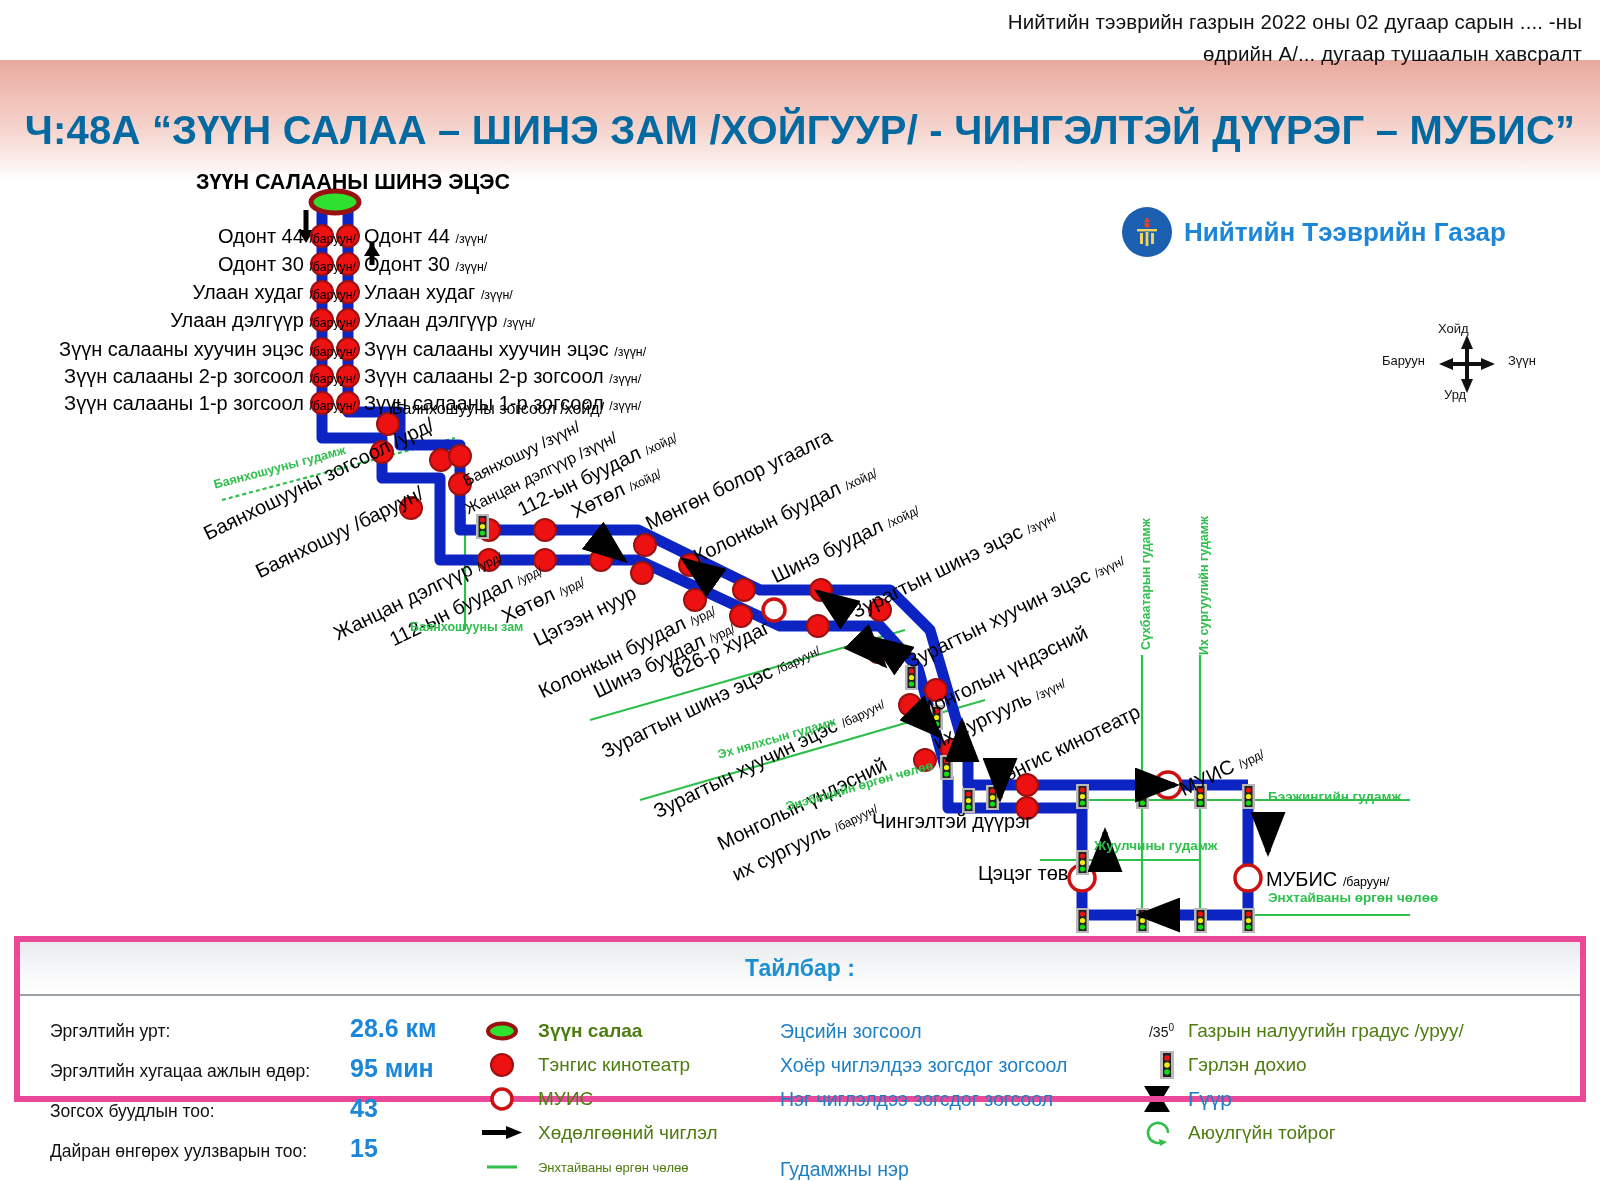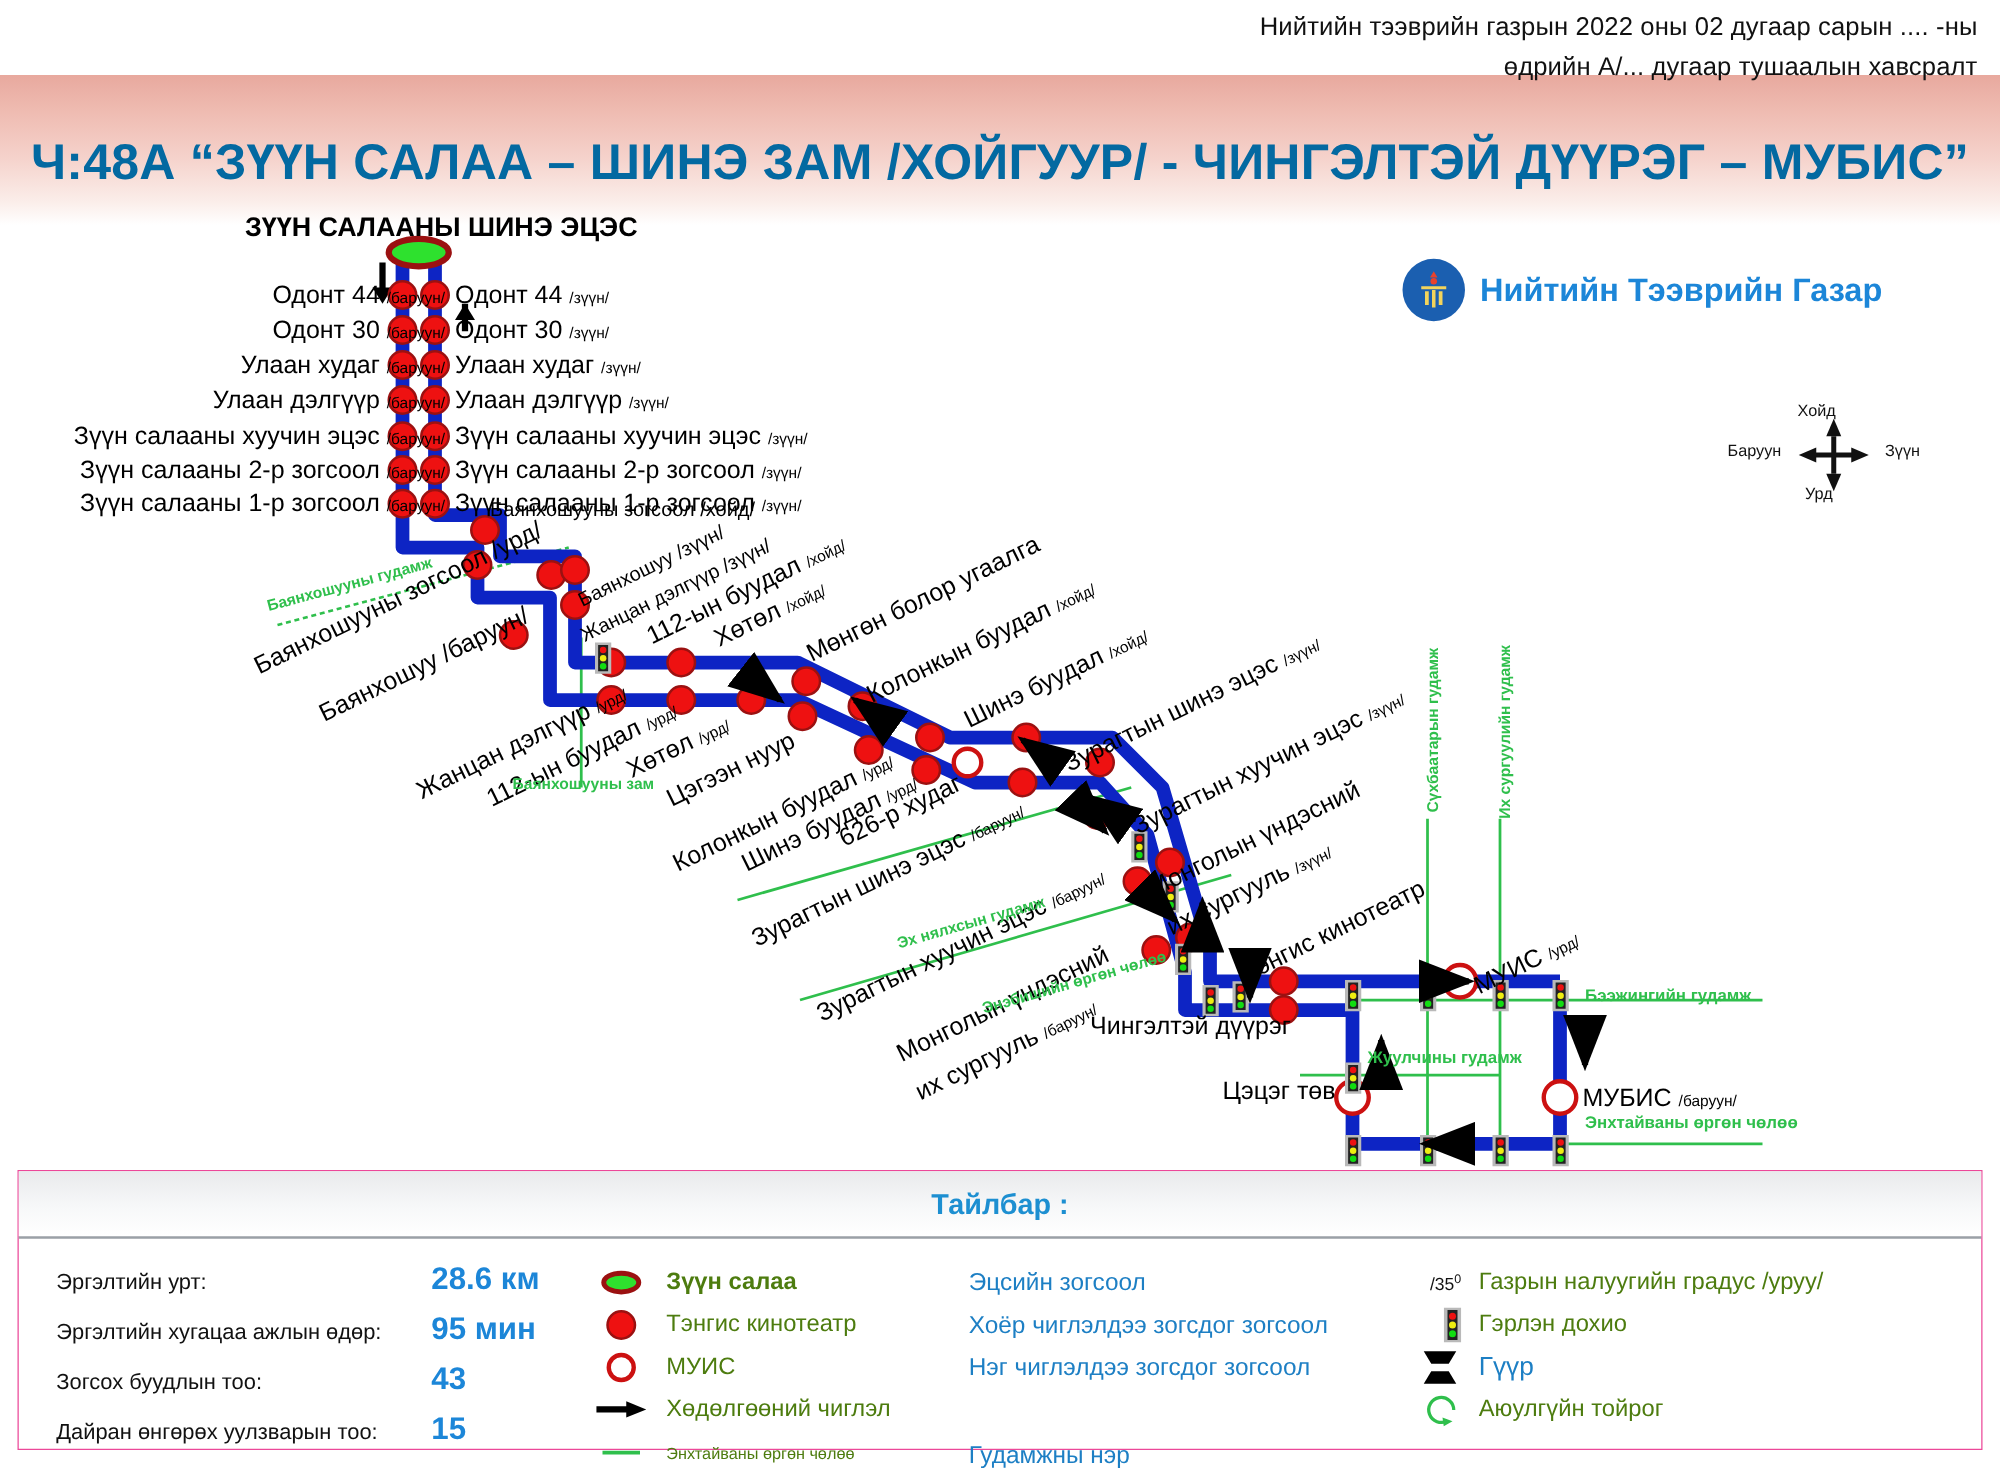--- a/index.html
+++ b/index.html
@@ -52,22 +52,22 @@
   .terminal-title{font-size:21.5px;font-weight:bold;}
   .stop-lbl{font-size:20px;}
   .stop-lbl.r{text-align:left;}
   .stop-lbl.l{text-align:right;padding-left:48px;}
   .diag{font-size:20px;transform-origin:left bottom;}
   .diag.sm{font-size:16px;}
   .street{color:#2fbf4c;font-size:12.5px;font-weight:bold;white-space:nowrap;position:absolute;}
   .street.big{font-size:13.5px;}
 
   
-  .legend{position:absolute;left:14px;top:936px;width:1572px;height:224px;
-    border:1px solid #ec4899;background:#fff;box-sizing:border-box;}
+  .legend{position:absolute;left:14px;top:936px;width:1572px;height:166px;
+    border:6px solid #ec4899;background:#fff;box-sizing:border-box;}
   .legend-head{height:52px;
     background:linear-gradient(to bottom,#e9eaec 0%,#f7f8f9 55%,#ffffff 100%);
     border-bottom:2px solid #9aa0a6;display:flex;align-items:center;justify-content:center;}
   .legend-head-title{font-size:23px;font-weight:bold;color:#1d8fd1;}
   .legend-body{position:relative;height:174px;}
   .lcol{position:absolute;top:0;}
   .stat-row{display:flex;align-items:baseline;margin-bottom:6px;height:34px;}
   .stat-label{font-size:17.5px;color:#111;}
   .stat-value{font-size:25px;font-weight:bold;color:#1c86d8;}
   .key-row{display:flex;align-items:center;gap:14px;height:34px;}

